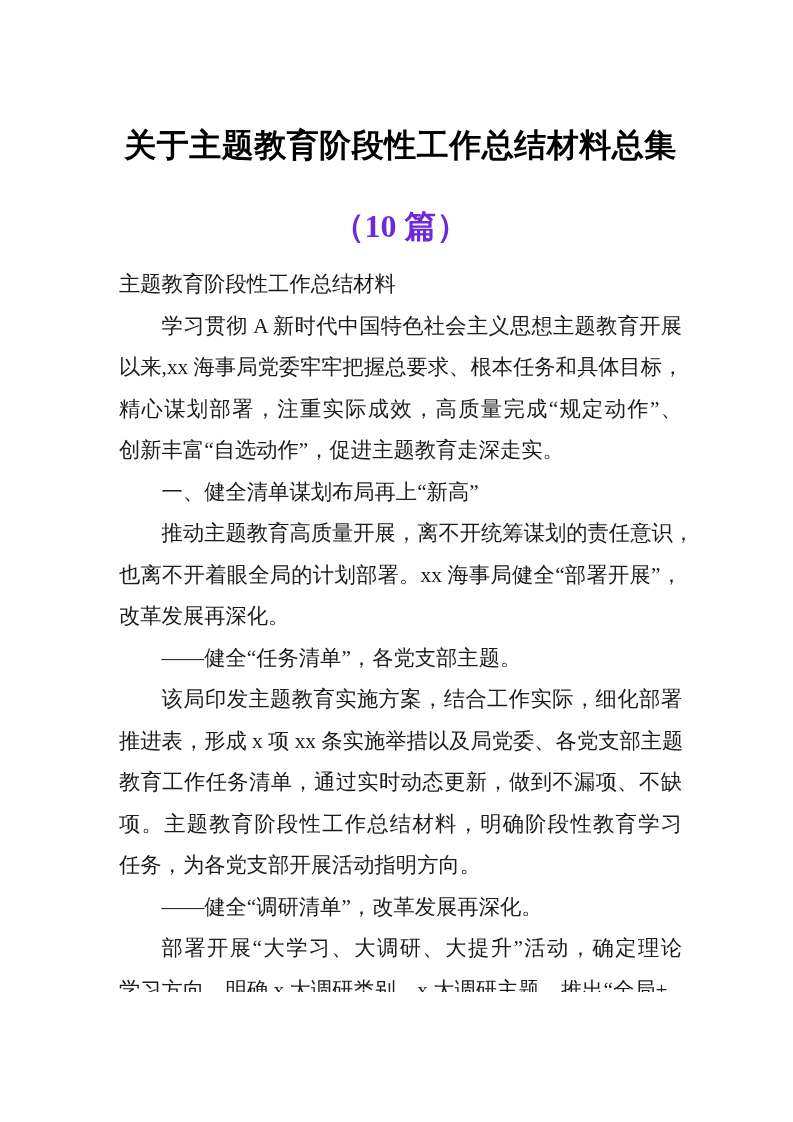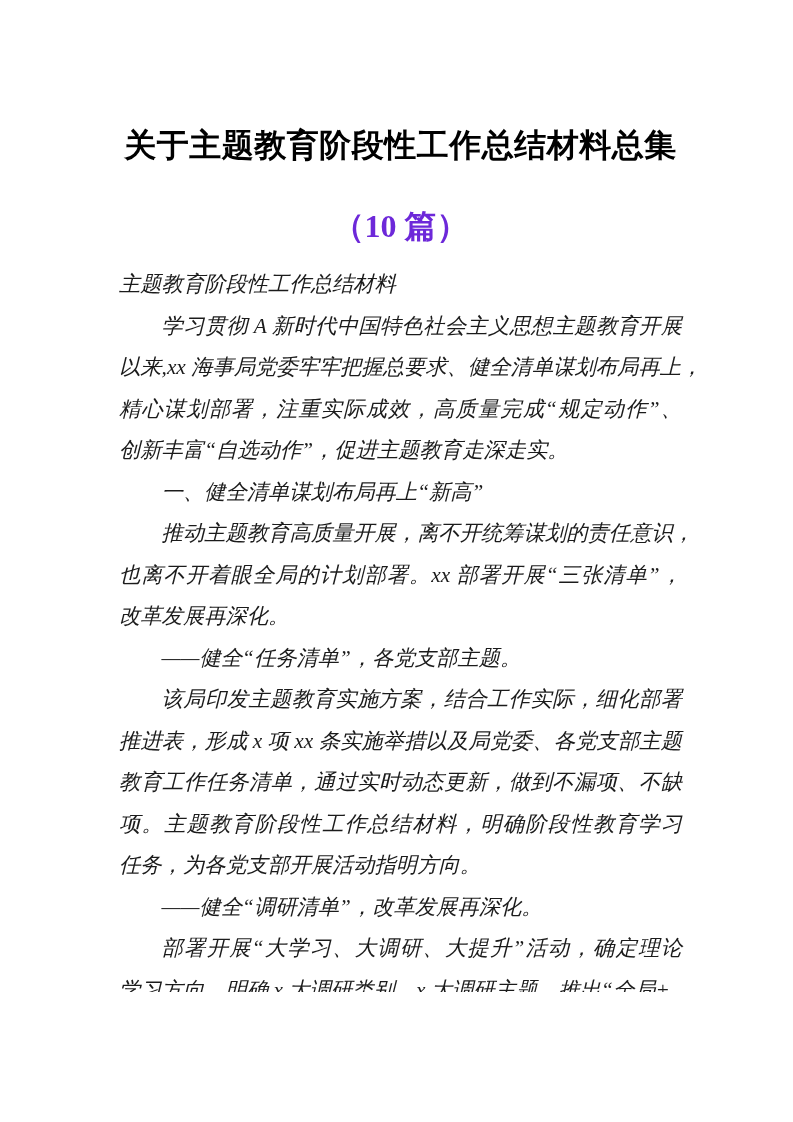--- a/index.html
+++ b/index.html
@@ -34,21 +34,20 @@
     line-height: 40px;
     font-weight: 700;
     color: #6d28d9;
     text-align: center;
     white-space: nowrap;
   }
   .doc-body {
     margin-top: 18px;
     font-size: 21.3px;
     color: #1b1b1b;
-    font-style: italic;
   }
   .para {
     margin: 0;
     padding: 0;
   }
   .line {
     line-height: 41.5px;
     height: 41.5px;
     white-space: nowrap;
     text-align: left;
@@ -68,30 +67,30 @@
 
 <div class="page">
   <h1 class="doc-title">关于主题教育阶段性工作总结材料总集</h1>
   <div class="doc-subtitle">（10 篇）</div>
   <div class="doc-body" id="doc-body">
       <div class="para">
         <div class="line">主题教育阶段性工作总结材料</div>
       </div>
       <div class="para">
         <div class="line just indent">学习贯彻 A 新时代中国特色社会主义思想主题教育开展</div>
-        <div class="line just">以来,xx 海事局党委牢牢把握总要求、健全清单谋划布局再上，</div>
+        <div class="line just">以来,xx 海事局党委牢牢把握总要求、根本任务和具体目标，</div>
         <div class="line just">精心谋划部署，注重实际成效，高质量完成“规定动作”、</div>
         <div class="line">创新丰富“自选动作”，促进主题教育走深走实。</div>
       </div>
       <div class="para">
         <div class="line indent">一、健全清单谋划布局再上“新高”</div>
       </div>
       <div class="para">
         <div class="line just indent">推动主题教育高质量开展，离不开统筹谋划的责任意识，</div>
-        <div class="line just">也离不开着眼全局的计划部署。xx 部署开展“三张清单”，</div>
+        <div class="line just">也离不开着眼全局的计划部署。xx 海事局健全“部署开展”，</div>
         <div class="line">改革发展再深化。</div>
       </div>
       <div class="para">
         <div class="line indent">——健全“任务清单”，各党支部主题。</div>
       </div>
       <div class="para">
         <div class="line just indent">该局印发主题教育实施方案，结合工作实际，细化部署</div>
         <div class="line just">推进表，形成 x 项 xx 条实施举措以及局党委、各党支部主题</div>
         <div class="line just">教育工作任务清单，通过实时动态更新，做到不漏项、不缺</div>
         <div class="line just">项。主题教育阶段性工作总结材料，明确阶段性教育学习</div>

